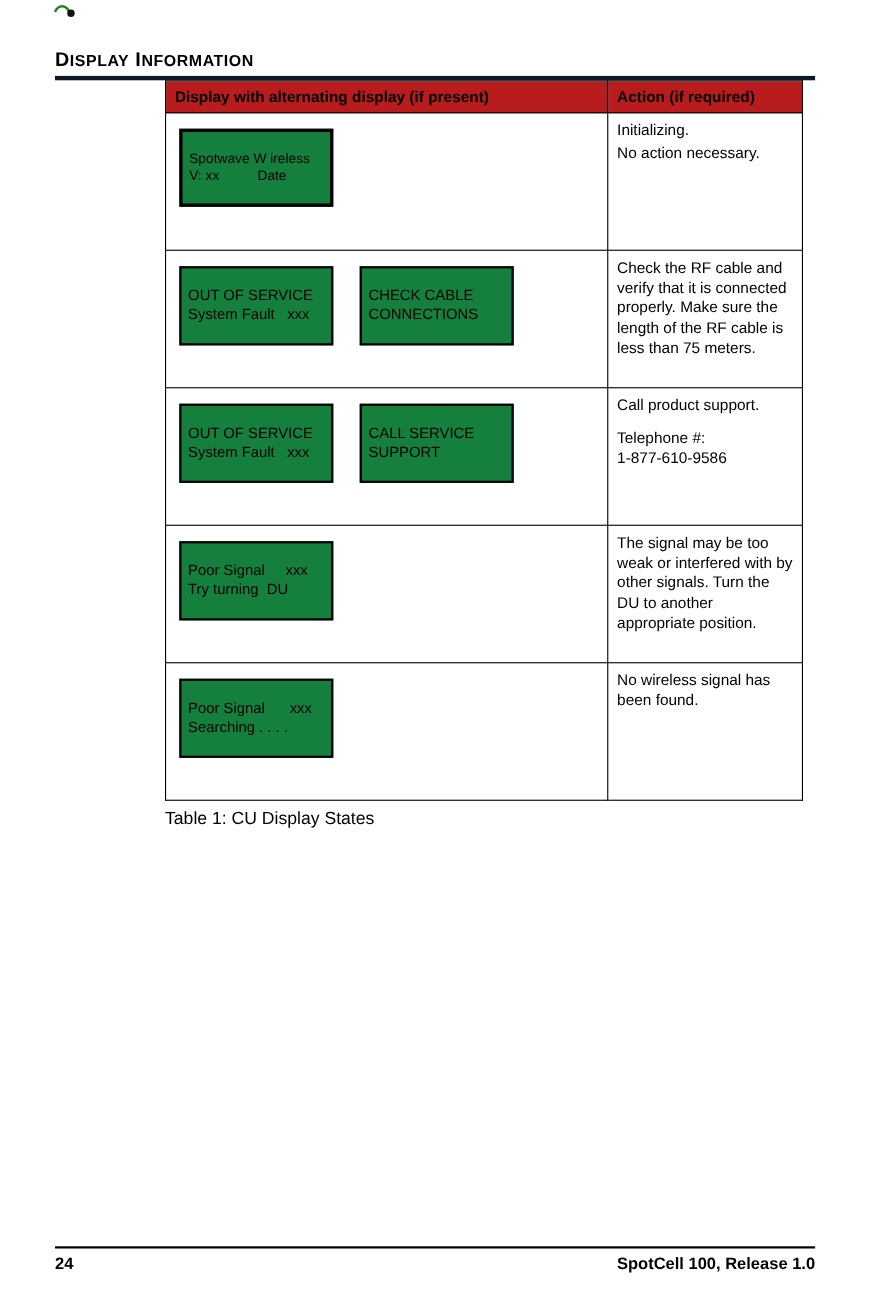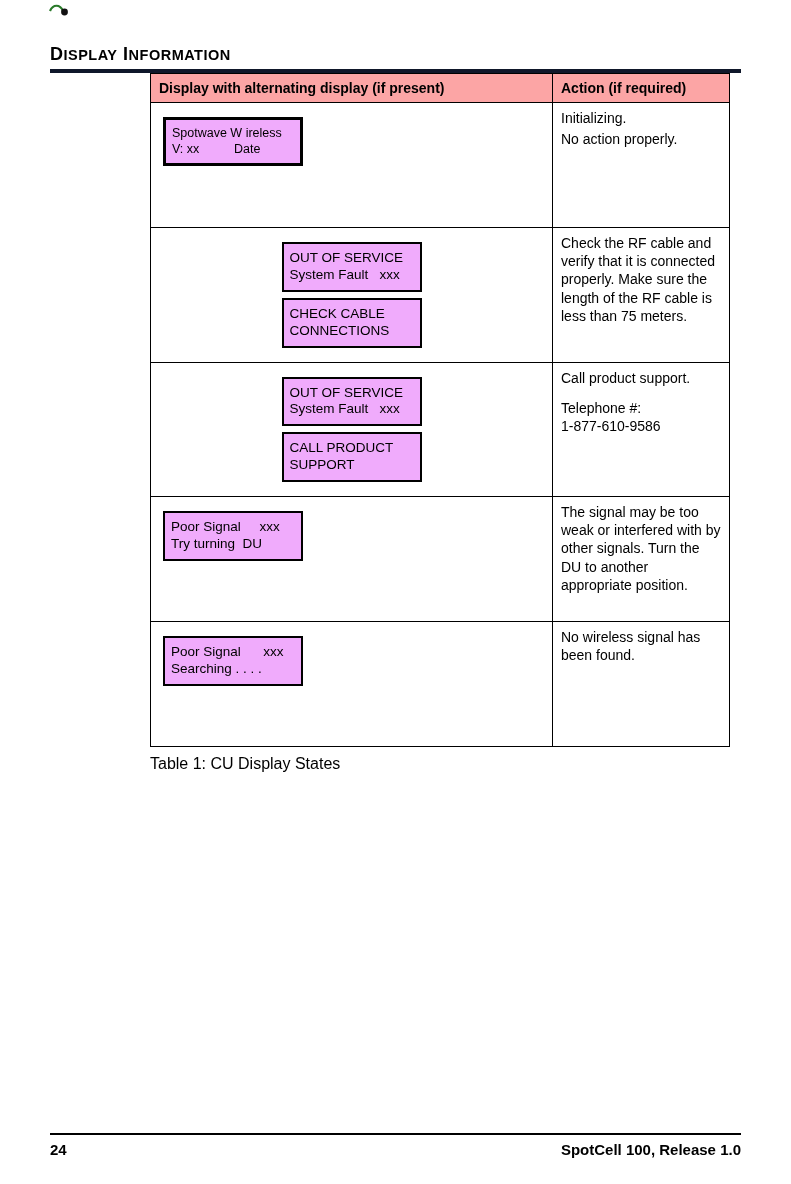--- a/index.html
+++ b/index.html
@@ -55,50 +55,49 @@
   }
   table.states th, table.states td {
     border: 1.5px solid #000;
     font-size: 14px;
     font-family: Arial, Helvetica, sans-serif;
     text-align: left;
     vertical-align: top;
     padding: 6px 8px;
   }
   table.states th {
-    background: #fca5a5;
+    background: #b91c1c;
     font-weight: bold;
   }
   table.states th:first-child { width: 385px; }
   table.states td.display-cell {
     height: 96px;
     padding: 14px 12px;
   }
   .lcd {
     display: inline-block;
-    background: #f0abfc;
+    background: #15803d;
     border: 2px solid #000;
     font-family: Arial, Helvetica, sans-serif;
     font-size: 13.5px;
     line-height: 1.25;
-    padding: 6px 6px;
+    padding: 17px 6px;
     width: 140px;
     box-sizing: border-box;
     white-space: pre;
     vertical-align: top;
   }
   .lcd.thick {
     border-width: 3.5px;
     font-size: 12.5px;
   }
   .lcd-pair {
     display: flex;
-    gap: 6px;
+    gap: 24px;
     align-items: center;
-    flex-direction: column;
   }
   .action-cell {
     font-size: 14px;
     line-height: 1.3;
     margin-left: 23px;
   }
   .action-cell p { margin: 0 0 3px 0; }
   .table-caption {
     font-family: "Trebuchet MS", Arial, sans-serif;
     font-weight: normal;
@@ -147,42 +146,42 @@
       </tr>
     </thead>
     <tbody>
       <tr>
         <td class="display-cell">
           <div class="lcd thick">Spotwave W ireless
 V: xx          Date</div>
         </td>
         <td class="action-cell">
           <p>Initializing.</p>
-          <p>No action properly.</p>
+          <p>No action necessary.</p>
         </td>
       </tr>
       <tr>
         <td class="display-cell">
           <div class="lcd-pair">
             <div class="lcd">OUT OF SERVICE
 System Fault   xxx</div>
             <div class="lcd">CHECK CABLE
 CONNECTIONS</div>
           </div>
         </td>
         <td class="action-cell">
           <p>Check the RF cable and verify that it is connected properly. Make sure the length of the RF cable is less than 75 meters.</p>
         </td>
       </tr>
       <tr>
         <td class="display-cell">
           <div class="lcd-pair">
             <div class="lcd">OUT OF SERVICE
 System Fault   xxx</div>
-            <div class="lcd">CALL PRODUCT
+            <div class="lcd">CALL SERVICE
 SUPPORT</div>
           </div>
         </td>
         <td class="action-cell">
           <p>Call product support.</p>
           <p style="margin-top:12px;white-space:pre-line">Telephone #:
 1-877-610-9586</p>
         </td>
       </tr>
       <tr>

